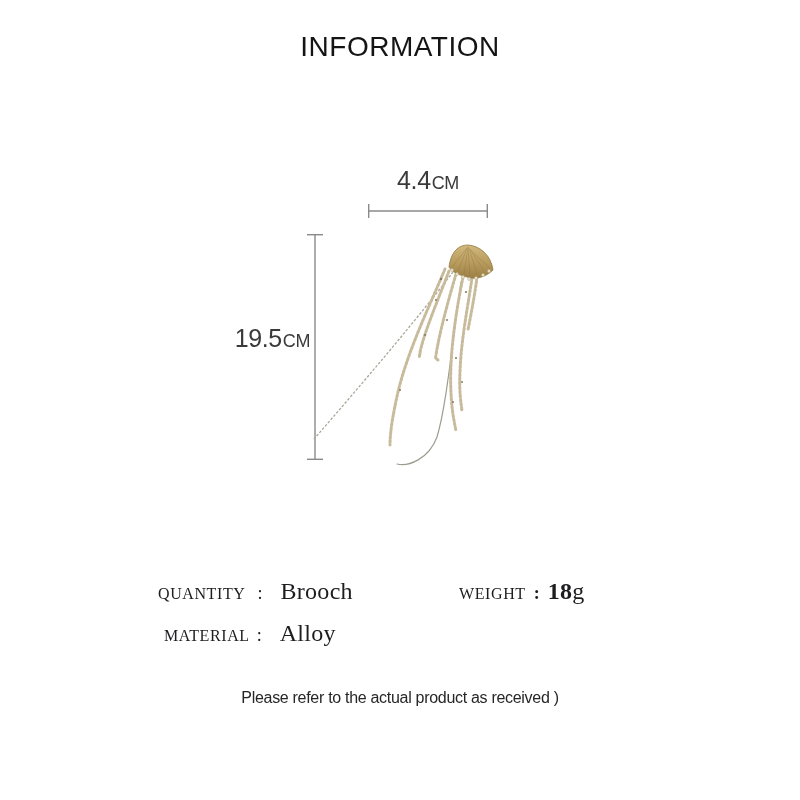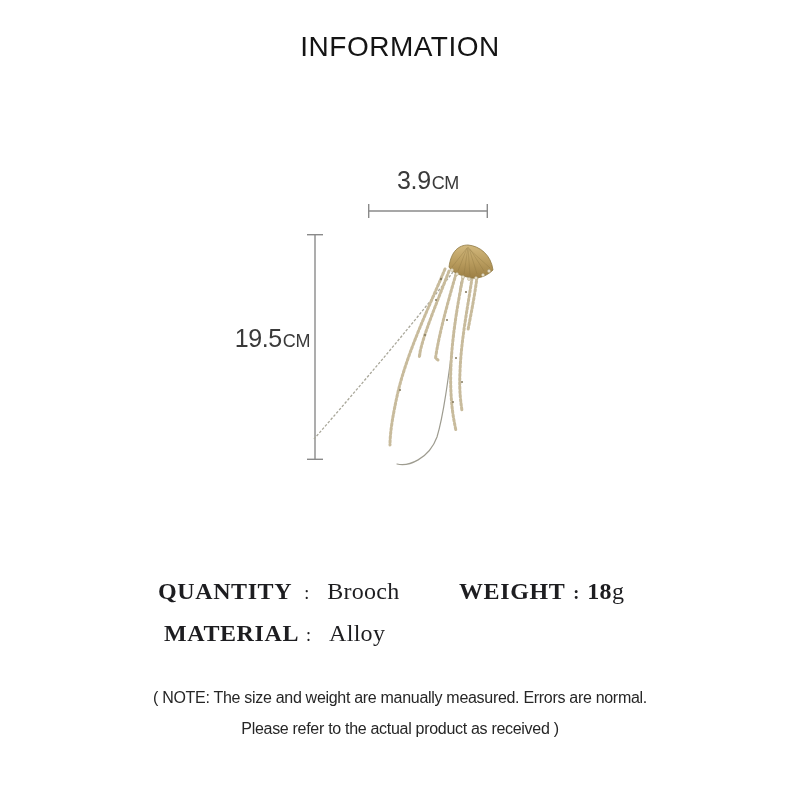--- a/index.html
+++ b/index.html
@@ -24,21 +24,21 @@
   }
   .dim-label .num{font-size:25px;}
   .dim-label .unit{font-size:18px;margin-left:1px;}
   .dim-width{left:368px;top:166px;width:120px;text-align:center;}
   .dim-height{left:226px;top:324px;width:84px;text-align:right;}
   .spec-row{
     position:absolute;white-space:nowrap;
     font-family:"Liberation Serif","DejaVu Serif",serif;
     color:#1d1d20;
   }
-  .spec-label{font-weight:700;font-size:24px;letter-spacing:.6px;}
+  .spec-label{font-weight:400;font-size:16px;letter-spacing:.6px;}
   .spec-colon{font-size:18px;margin:0 18px 0 12px;}
   .spec-colon.tight{margin:0 8px 0 8px;font-weight:700;}
   .spec-value{font-size:24px;letter-spacing:.3px;}
   .spec-value.bold{font-weight:700;}
   .row-quantity{left:158px;top:578px;}
   .row-weight{left:459px;top:578px;}
   .row-material{left:164px;top:620px;}
   .note{
     position:absolute;left:0;top:690px;width:800px;
     text-align:center;color:#262626;
@@ -47,21 +47,21 @@
   .note-line{margin:0 0 15px 0;}
 </style>
 </head>
 <body>
 
 <div class="page">
 
   <h1 class="title">INFORMATION</h1>
 
   <div class="dim-label dim-width">
-    <span class="num">3.9</span><span class="unit">CM</span>
+    <span class="num">4.4</span><span class="unit">CM</span>
   </div>
   <div class="dim-label dim-height">
     <span class="num">19.5</span><span class="unit">CM</span>
   </div>
 
   <svg class="figure-svg" viewBox="0 0 800 800" xmlns="http://www.w3.org/2000/svg" aria-hidden="true">
     <defs>
       <linearGradient id="gold" x1="0" y1="0" x2="0" y2="1">
         <stop offset="0" stop-color="#d2b87d"></stop>
         <stop offset="0.55" stop-color="#b79a5c"></stop>
@@ -138,17 +138,16 @@
 
   <div class="spec-row row-weight">
     <span class="spec-label">WEIGHT</span><span class="spec-colon tight">:</span><span class="spec-value bold">18</span><span class="spec-value">g</span>
   </div>
 
   <div class="spec-row row-material">
     <span class="spec-label">MATERIAL</span><span class="spec-colon" style="margin:0 18px 0 7px">:</span><span class="spec-value">Alloy</span>
   </div>
 
   <div class="note">
-    <p class="note-line">( NOTE: The size and weight are manually measured. Errors are normal.</p>
     <p class="note-line">Please refer to the actual product as received )</p>
   </div>
 
 </div>
 
 </body></html>

